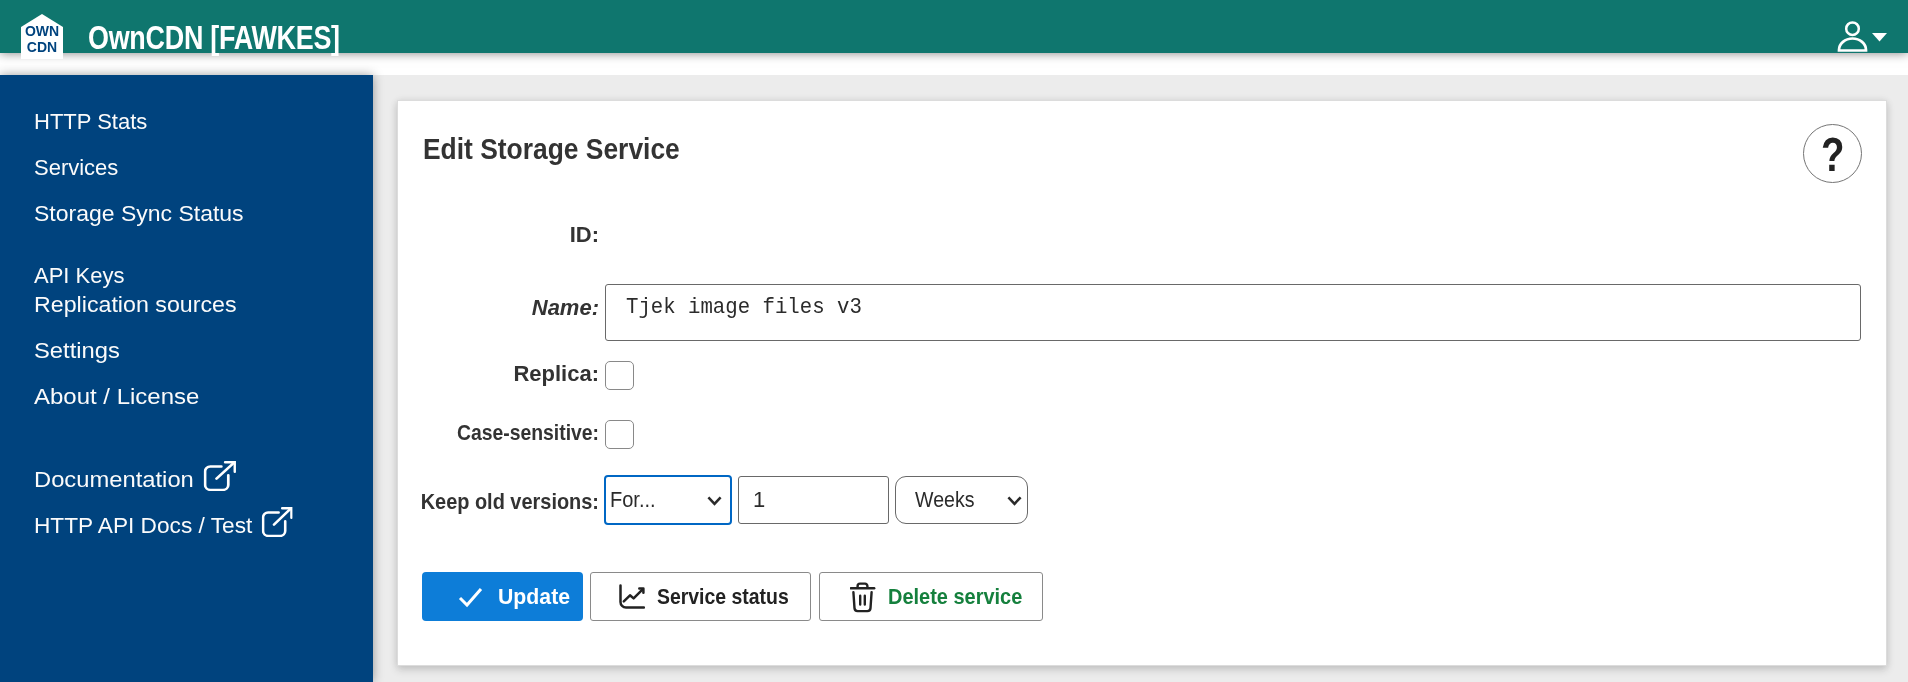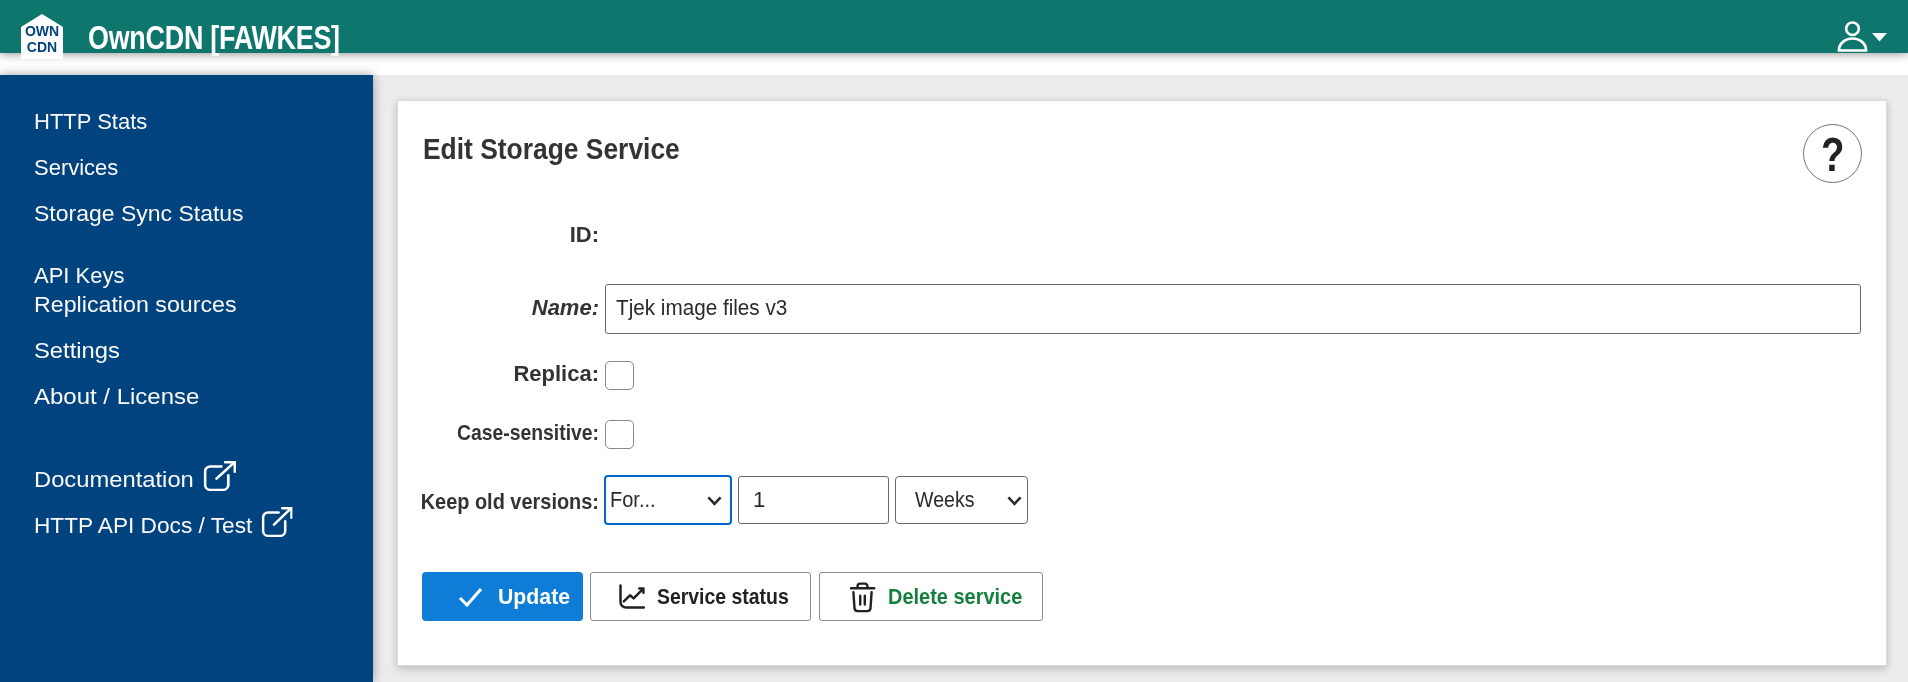--- a/index.html
+++ b/index.html
@@ -27,32 +27,32 @@
   #help { position:absolute; left:1405px; top:23px; width:59px; height:59px; border:1px solid #757575;
           border-radius:50%; text-align:center; font-size:48px; font-weight:700; color:#222; line-height:59px; }
 
   .lbl { position:absolute; font-size:22px; font-weight:700; color:#333; line-height:30px; width:300px; text-align:right; right:1287px; transform-origin:100% 50%; }
   .ctl { position:absolute; font-size:22px; color:#2b2b2b; }
 
   #id-lbl   { top:119px; }
   #id-in    { left:207px; top:110px; width:225px; height:48px; background:#eee; border:1px solid #e5e5e5; border-radius:3px;
               color:#9a9a9a; line-height:46px; padding-left:14px; }
   #name-lbl { top:192px;font-style:italic; }
-  #name-in  { left:207px; top:183px; width:1256px; height:50px; background:#fff; border:1px solid #696969; border-radius:3px;
-              line-height:46px; padding-left:10px; }
+  #name-in  { left:207px; top:183px; width:1256px; height:57px; background:#fff; border:1px solid #696969; border-radius:3px;
+              line-height:46px; padding-left:20px;font-family:Liberation Mono, monospace; }
   #rep-lbl  { top:258px; }
   #rep-cb   { left:207px; top:260px; width:29px; height:29px; background:#fff; border:1px solid #898989; border-radius:5px; }
   #case-lbl { top:317px; transform:scaleX(.88); }
   #case-cb  { left:207px; top:319px; width:29px; height:29px; background:#fff; border:1px solid #898989; border-radius:5px; }
   #keep-lbl { top:386px; transform:scaleX(.906); }
   #sel1     { left:206px; top:374px; width:128px; height:50px; border:2px solid #0067c4; border-radius:4px; background:#fff;
               line-height:46px; padding-left:4px; }
   #num-in   { left:340px; top:375px; width:151px; height:48px; border:1px solid #696969; border-radius:3px; background:#fff;
               line-height:46px; padding-left:14px; }
-  #sel2     { left:497px; top:375px; width:133px; height:48px; border:1px solid #696969; border-radius:4px; background:#fff;
+  #sel2     { left:497px; top:375px; width:133px; height:48px; border:1px solid #696969; border-radius:11px; background:#fff;
               line-height:46px; padding-left:19px; }
   .chev { position:absolute; }
   .sx { display:inline-block; transform:scaleX(.94); transform-origin:0 50%; }
 
   .btn { position:absolute; top:471px; height:49px; border-radius:3px; font-size:22px; font-weight:700;
          display:flex; align-items:center;justify-content:center; }
   #btn-upd { left:24px; width:161px; background:#0d7dd8; color:#fff; border:none; border-radius:4px; }
   #btn-st  { left:192px; width:221px; background:#fff; color:#222; border:1px solid #8a8a8a; }
   #btn-del { left:421px; width:224px; background:#fff; color:#15803d; border:1px solid #8a8a8a; }
 </style>

